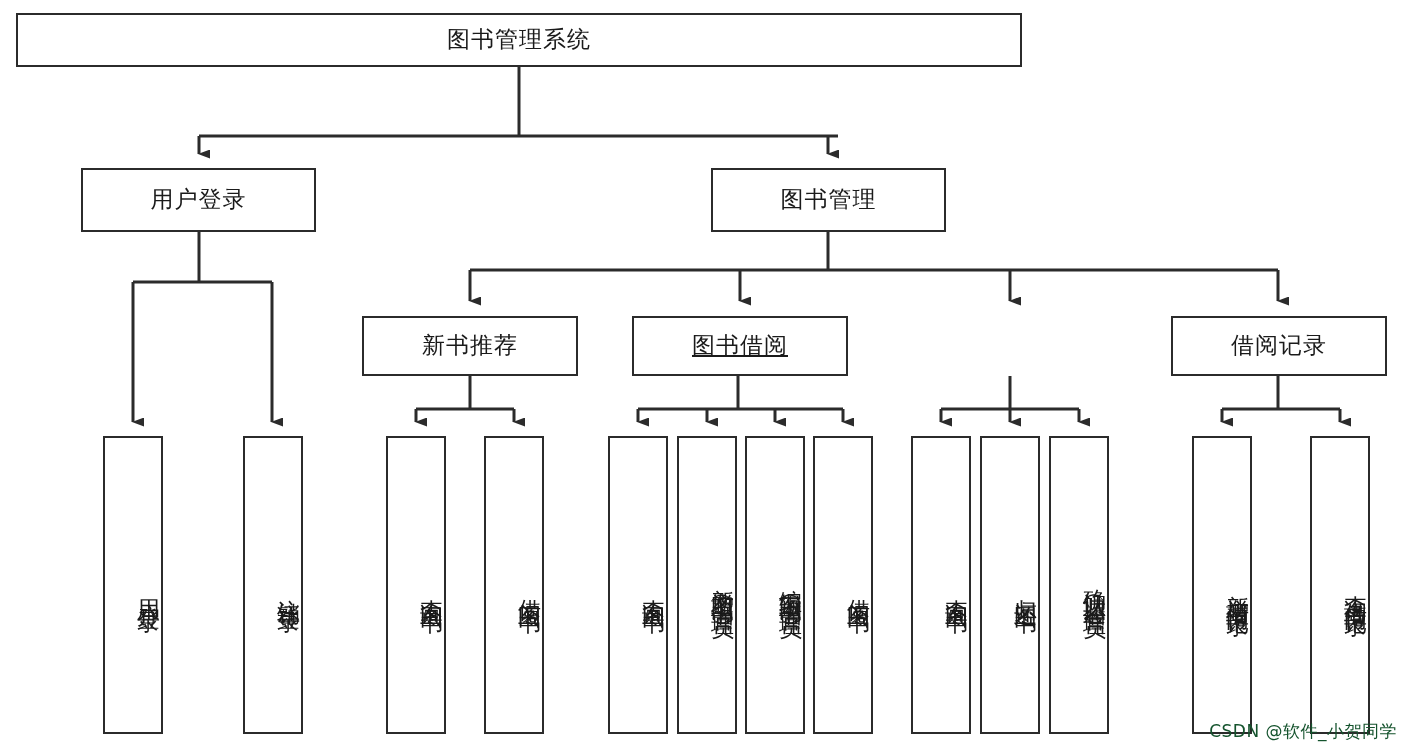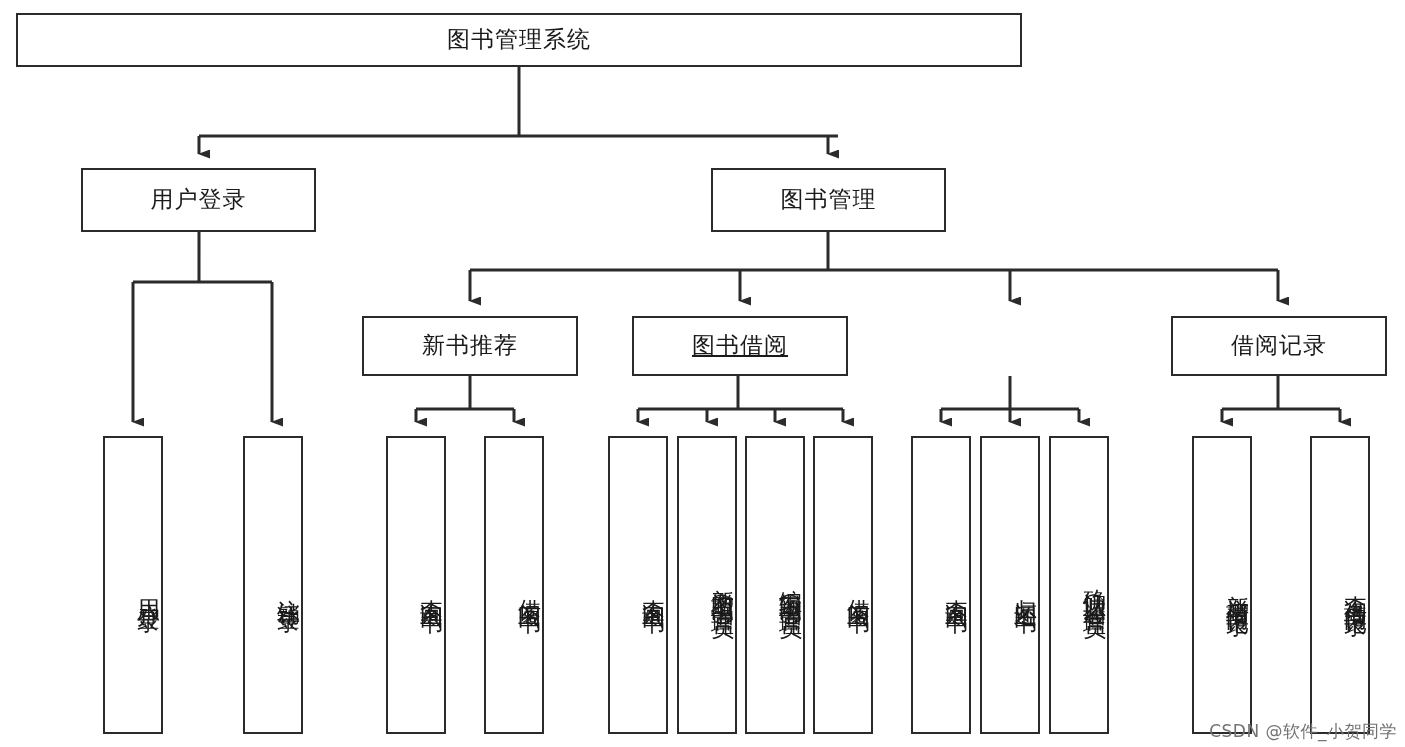--- a/index.html
+++ b/index.html
@@ -53,21 +53,21 @@
   .node.vert .vtext {
     writing-mode: vertical-rl;
     text-orientation: upright;
     display: block;
   }
   .watermark {
     position: absolute;
     right: 8px;
     bottom: 4px;
     font-size: 17px;
-    color: #737373;
+    color: #14532d;
     letter-spacing: 0.5px;
     white-space: nowrap;
   }
 </style>
 </head>
 <body>
 
 <div id="canvas">
 
   <svg class="edges" viewBox="0 0 1405 747">

